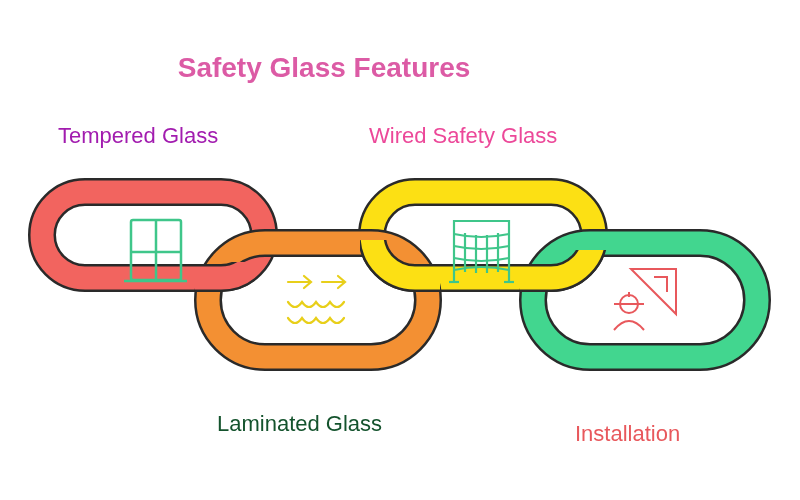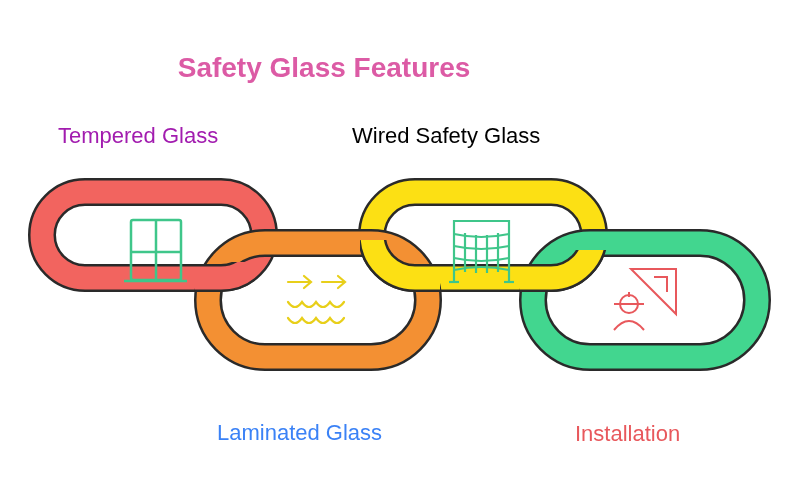--- a/index.html
+++ b/index.html
@@ -101,15 +101,15 @@
     <polygon points="631,269 676,269 676,314"></polygon>
     <polyline points="654,277 667,277 667,292"></polyline>
     <circle cx="629" cy="304" r="9"></circle>
     <line x1="614" y1="304" x2="644" y2="304"></line>
     <line x1="629" y1="292" x2="629" y2="297"></line>
     <path d="M614,330 q15,-18 30,0"></path>
   </g>
 </svg>
 
 <div class="label" style="left:58px; top:123px; color:#a21caf;">Tempered Glass</div>
-<div class="label" style="left:352px; top:123px; color:#000000;">Wired Safety Glass</div>
-<div class="label" style="left:217px; top:420px; color:#3b82f6;">Laminated Glass</div>
+<div class="label" style="left:369px; top:123px; color:#ec4899;">Wired Safety Glass</div>
+<div class="label" style="left:217px; top:411px; color:#14532d;">Laminated Glass</div>
 <div class="label" style="left:575px; top:421px; color:#e8585c;">Installation</div>
 
 </body></html>

